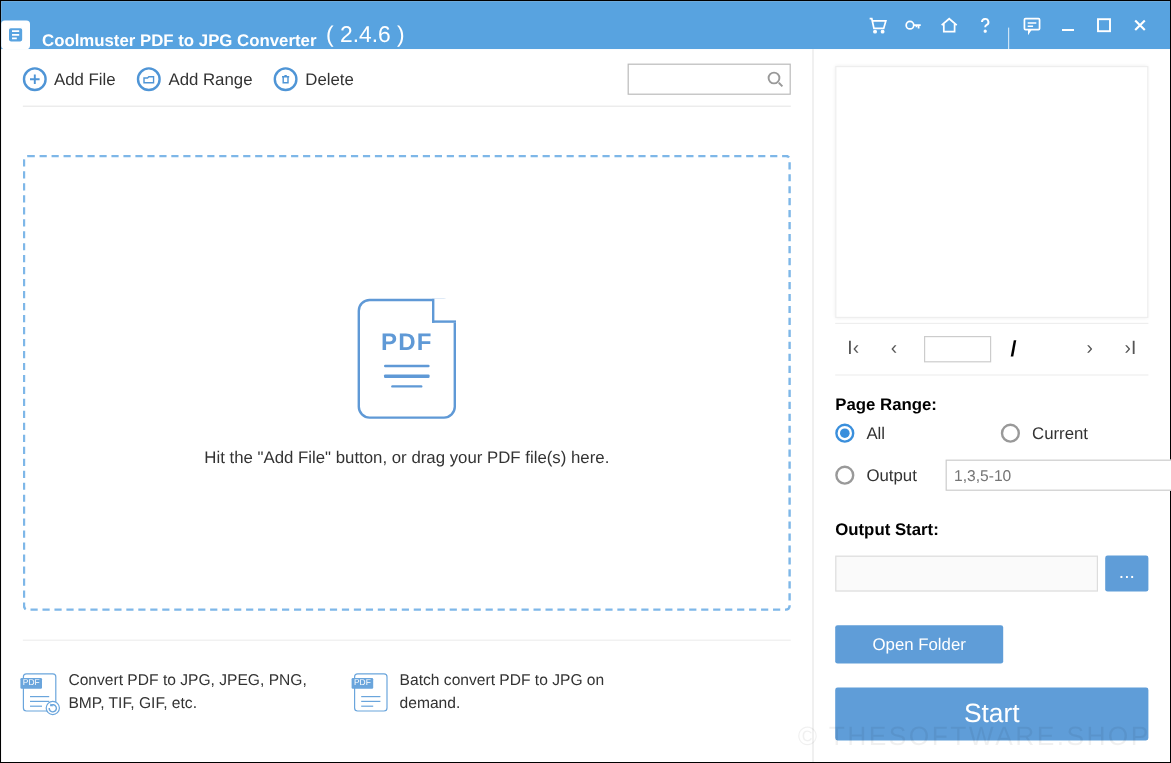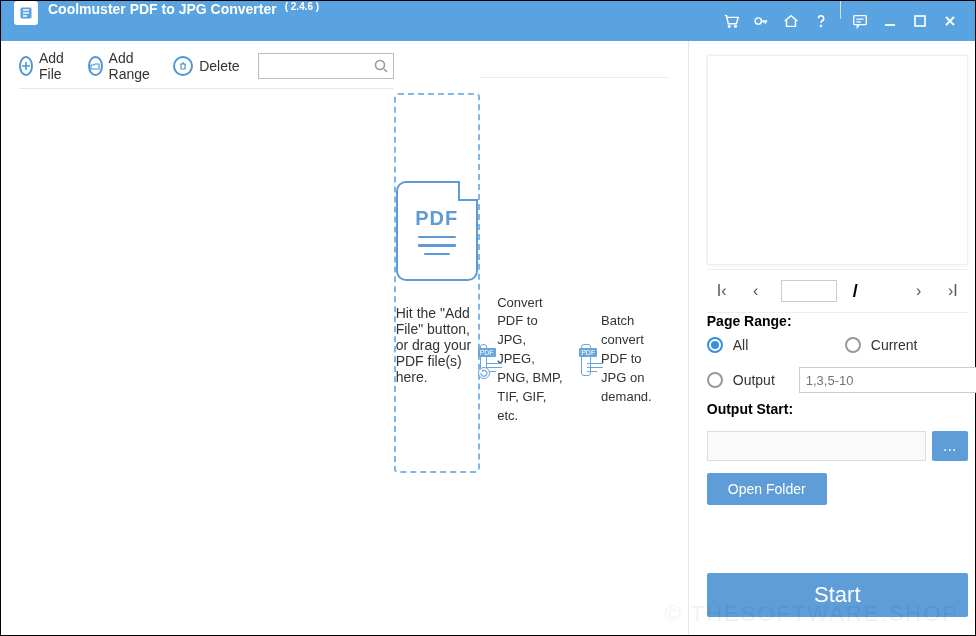--- a/index.html
+++ b/index.html
@@ -12,34 +12,34 @@
   border: 1px solid #000;
   display: flex;
   flex-direction: column;
   position: relative;
 }
 
 .titlebar {
   height: 40px;
   background: #58a3e0;
   display: flex;
-  align-items: flex-start;
-  padding: 0 10px 0 13px;
+  align-items: flex-end;
+  padding: 0 10px 0 0;
   color: #fff;
 }
 .titlebar .app-icon {
   width: 24px; height: 24px;
   background: #fff;
   border-radius: 3px;
   display: flex; align-items: center; justify-content: center;
   margin-right: 10px;
 }
 .titlebar .app-icon svg { width: 16px; height: 16px; }
 .titlebar .title { font-size: 14px; font-weight: bold; }
-.titlebar .version { font-size: 10px; font-weight: bold; margin-left: 8px; }
+.titlebar .version { font-size: 19px; font-weight: normal; margin-left: 8px; }
 .titlebar .spacer { flex: 1; }
 .titlebar .winbtn {
   width: 30px; height: 40px;
   display: flex; align-items: center; justify-content: center;
   cursor: pointer;
 }
 .titlebar .sep {
   width: 1px; height: 18px; background: rgba(255,255,255,0.7);
   margin: 0 4px;
 }
@@ -47,21 +47,21 @@
 
 .body {
   flex: 1;
   display: flex;
   background: #fff;
 }
 
 .left-panel {
   flex: 1;
   display: flex;
-  flex-direction: row;
+  flex-direction: column;
   padding: 12px 18px 18px 18px;
 }
 .toolbar {
   display: flex;
   align-items: center;
   gap: 18px;
   height: 36px;
   border-bottom: 1px solid #e8e8e8;
   padding-bottom: 10px;
 }
@@ -176,21 +176,21 @@
   border-top: 1px solid #eee;
   border-bottom: 1px solid #eee;
   margin-top: 4px;
 }
 .pager .pgbtn { cursor: pointer; color: #555; width: 18px; text-align: center; font-size: 16px;}
 .pager .page-input {
   width: 56px; height: 22px; border: 1px solid #ccc; text-align: center;
 }
 .pager .slash { font-size: 18px; font-weight: bold; }
 
-.section-label { font-weight: bold; font-size: 14px; margin-bottom: 8px; }
+.section-label { font-weight: bold; font-size: 14px; margin-top: 16px; margin-bottom: 8px; }
 
 .radio-row { display: flex; align-items: center; gap: 10px; margin-bottom: 8px; }
 .radio {
   width: 16px; height: 16px; border-radius: 50%;
   border: 2px solid #999; position: relative; cursor: pointer;
   flex-shrink: 0;
 }
 .radio.checked { border-color: #3a8fdc; }
 .radio.checked::after {
   content: ''; position: absolute; top: 2px; left: 2px;
@@ -206,22 +206,22 @@
 .output-input {
   flex: 1; height: 30px; border: 1px solid #ddd; padding: 0 6px; background: #fafafa;
 }
 .browse-btn {
   width: 36px; height: 30px; background: #5f9dd8; color: #fff;
   border: none; font-size: 16px; cursor: pointer; border-radius: 2px;
   display: flex; align-items: center; justify-content: center;
 }
 
 .open-folder-btn {
-  margin-top: 12px;
-  width: 120px; height: 32px;
+  margin-top: 28px;
+  width: 140px; height: 32px;
   background: #5f9dd8; color: #fff; border: none;
   font-size: 14px; cursor: pointer; border-radius: 2px;
 }
 
 .start-btn {
   margin-top: auto;
   height: 44px;
   background: #5f9dd8; color: #fff; border: none;
   font-size: 22px; cursor: pointer; border-radius: 2px;
 }

